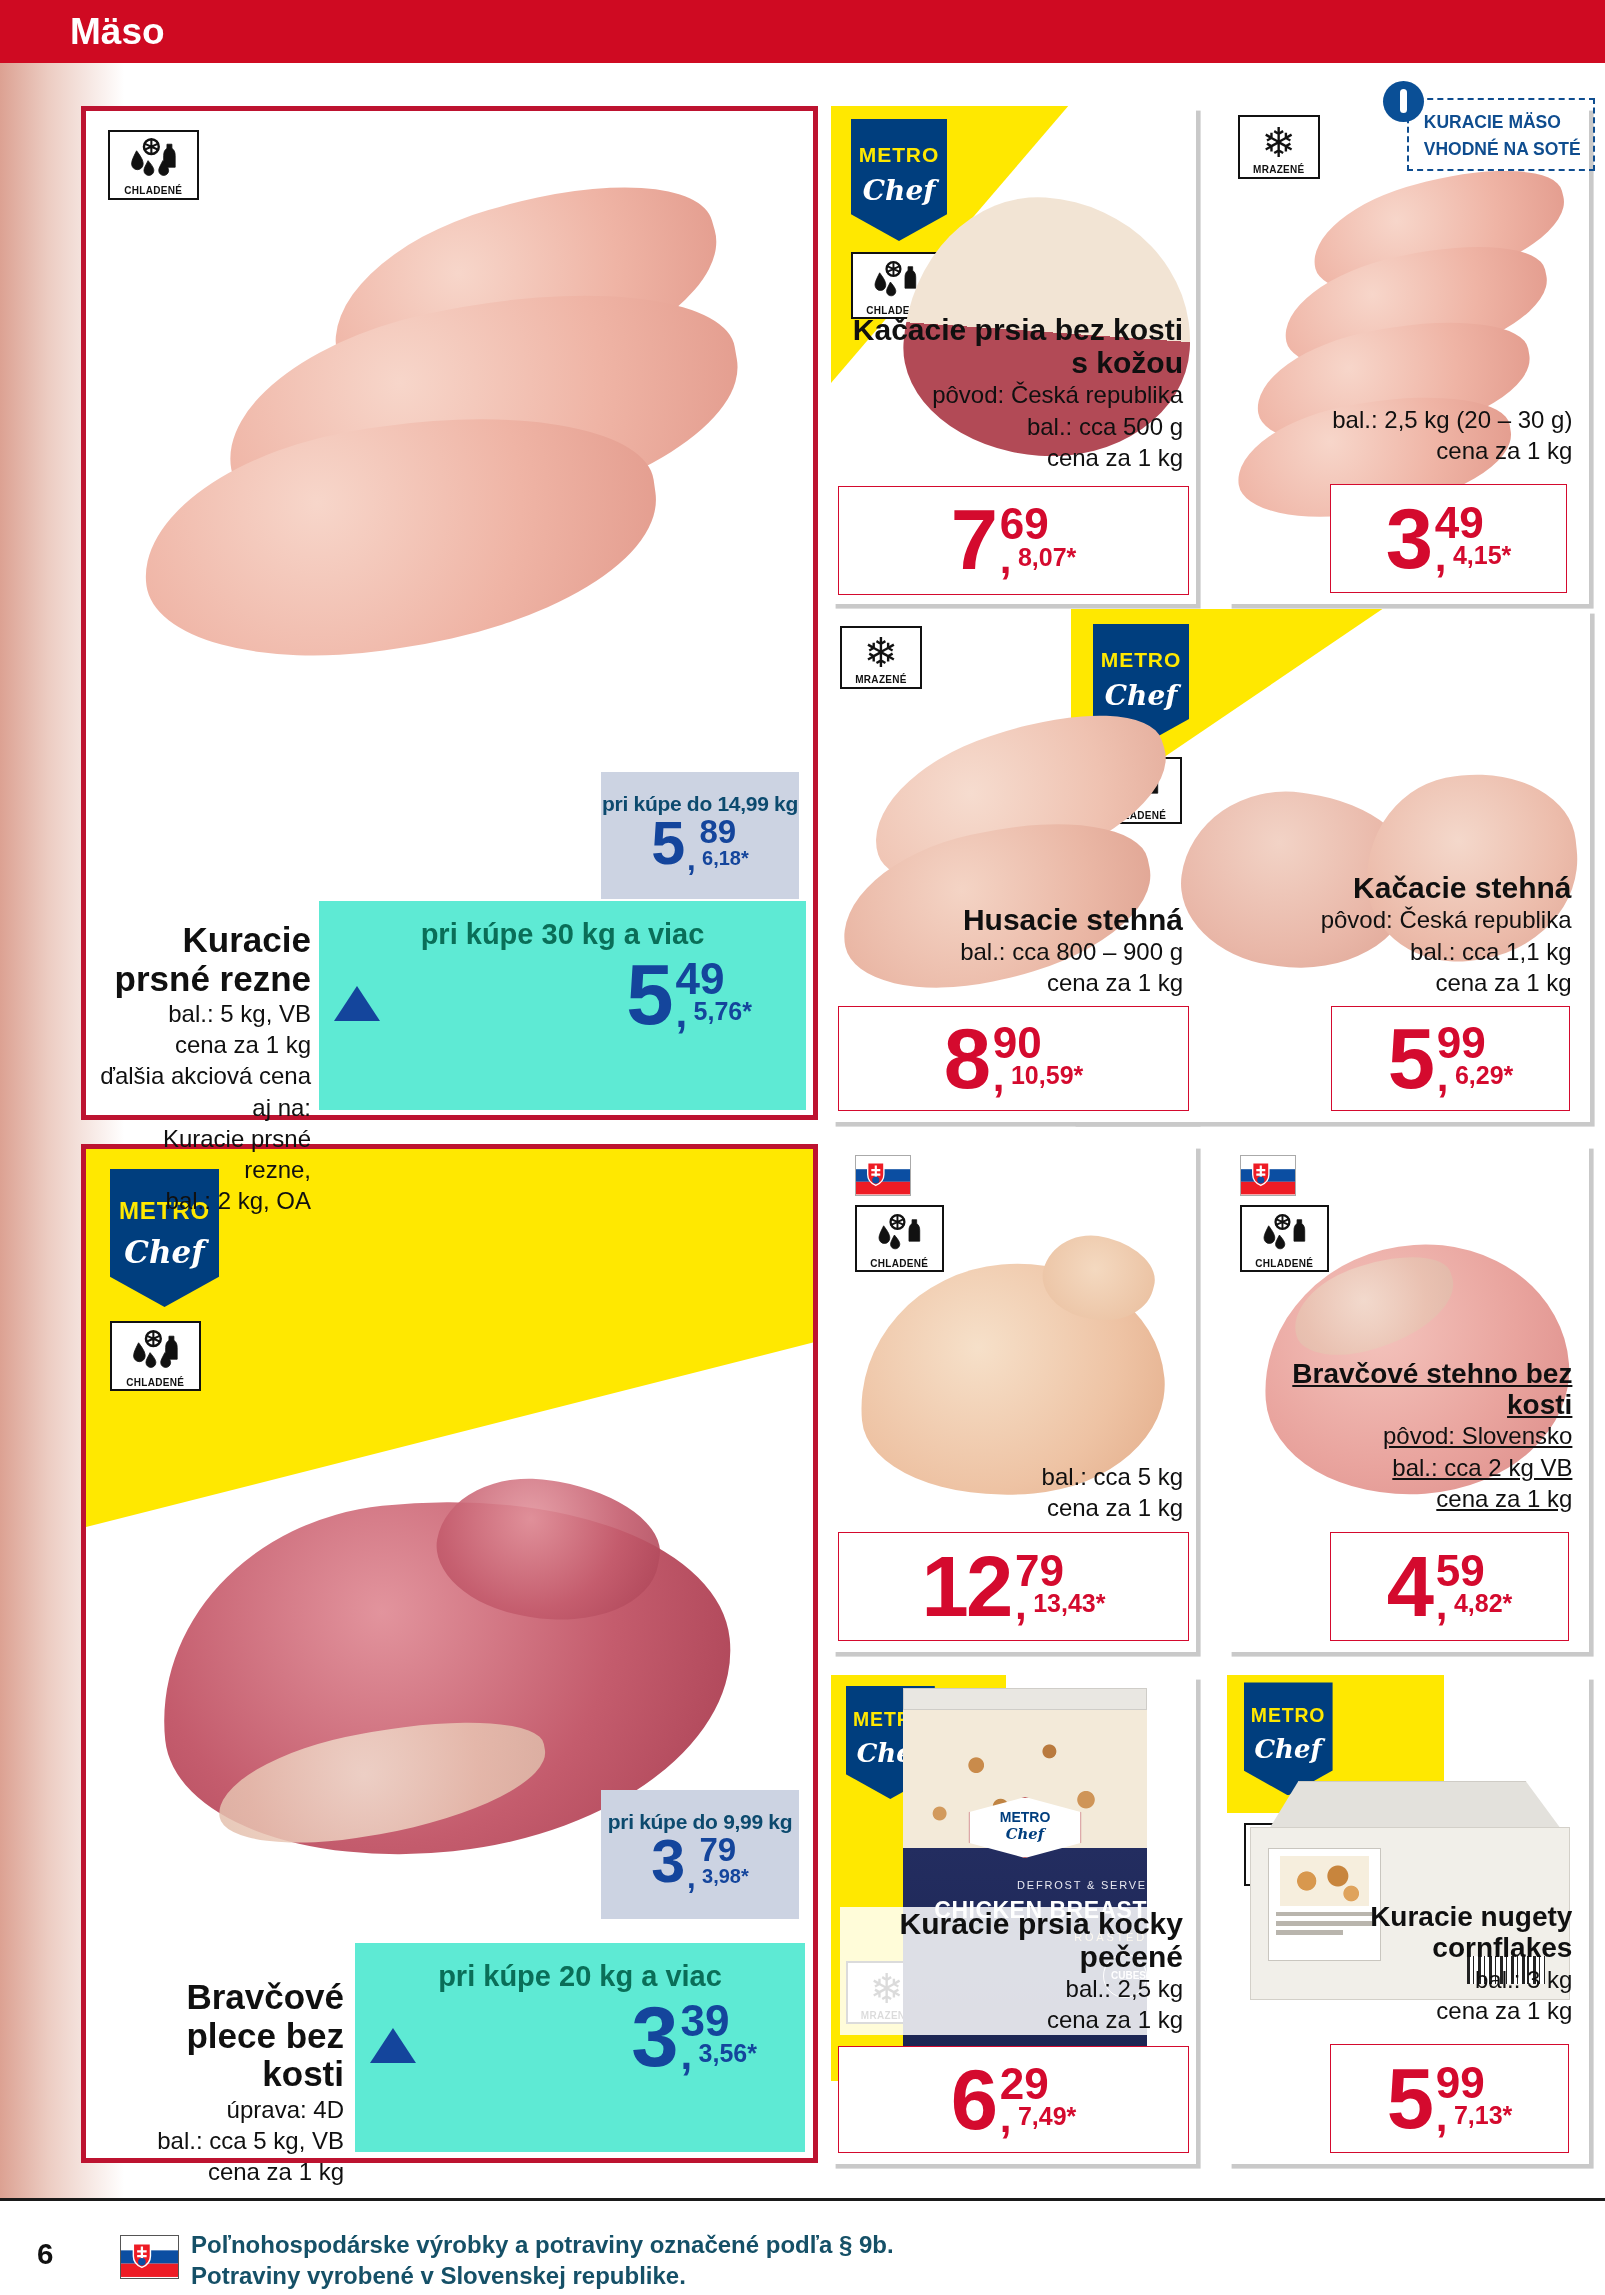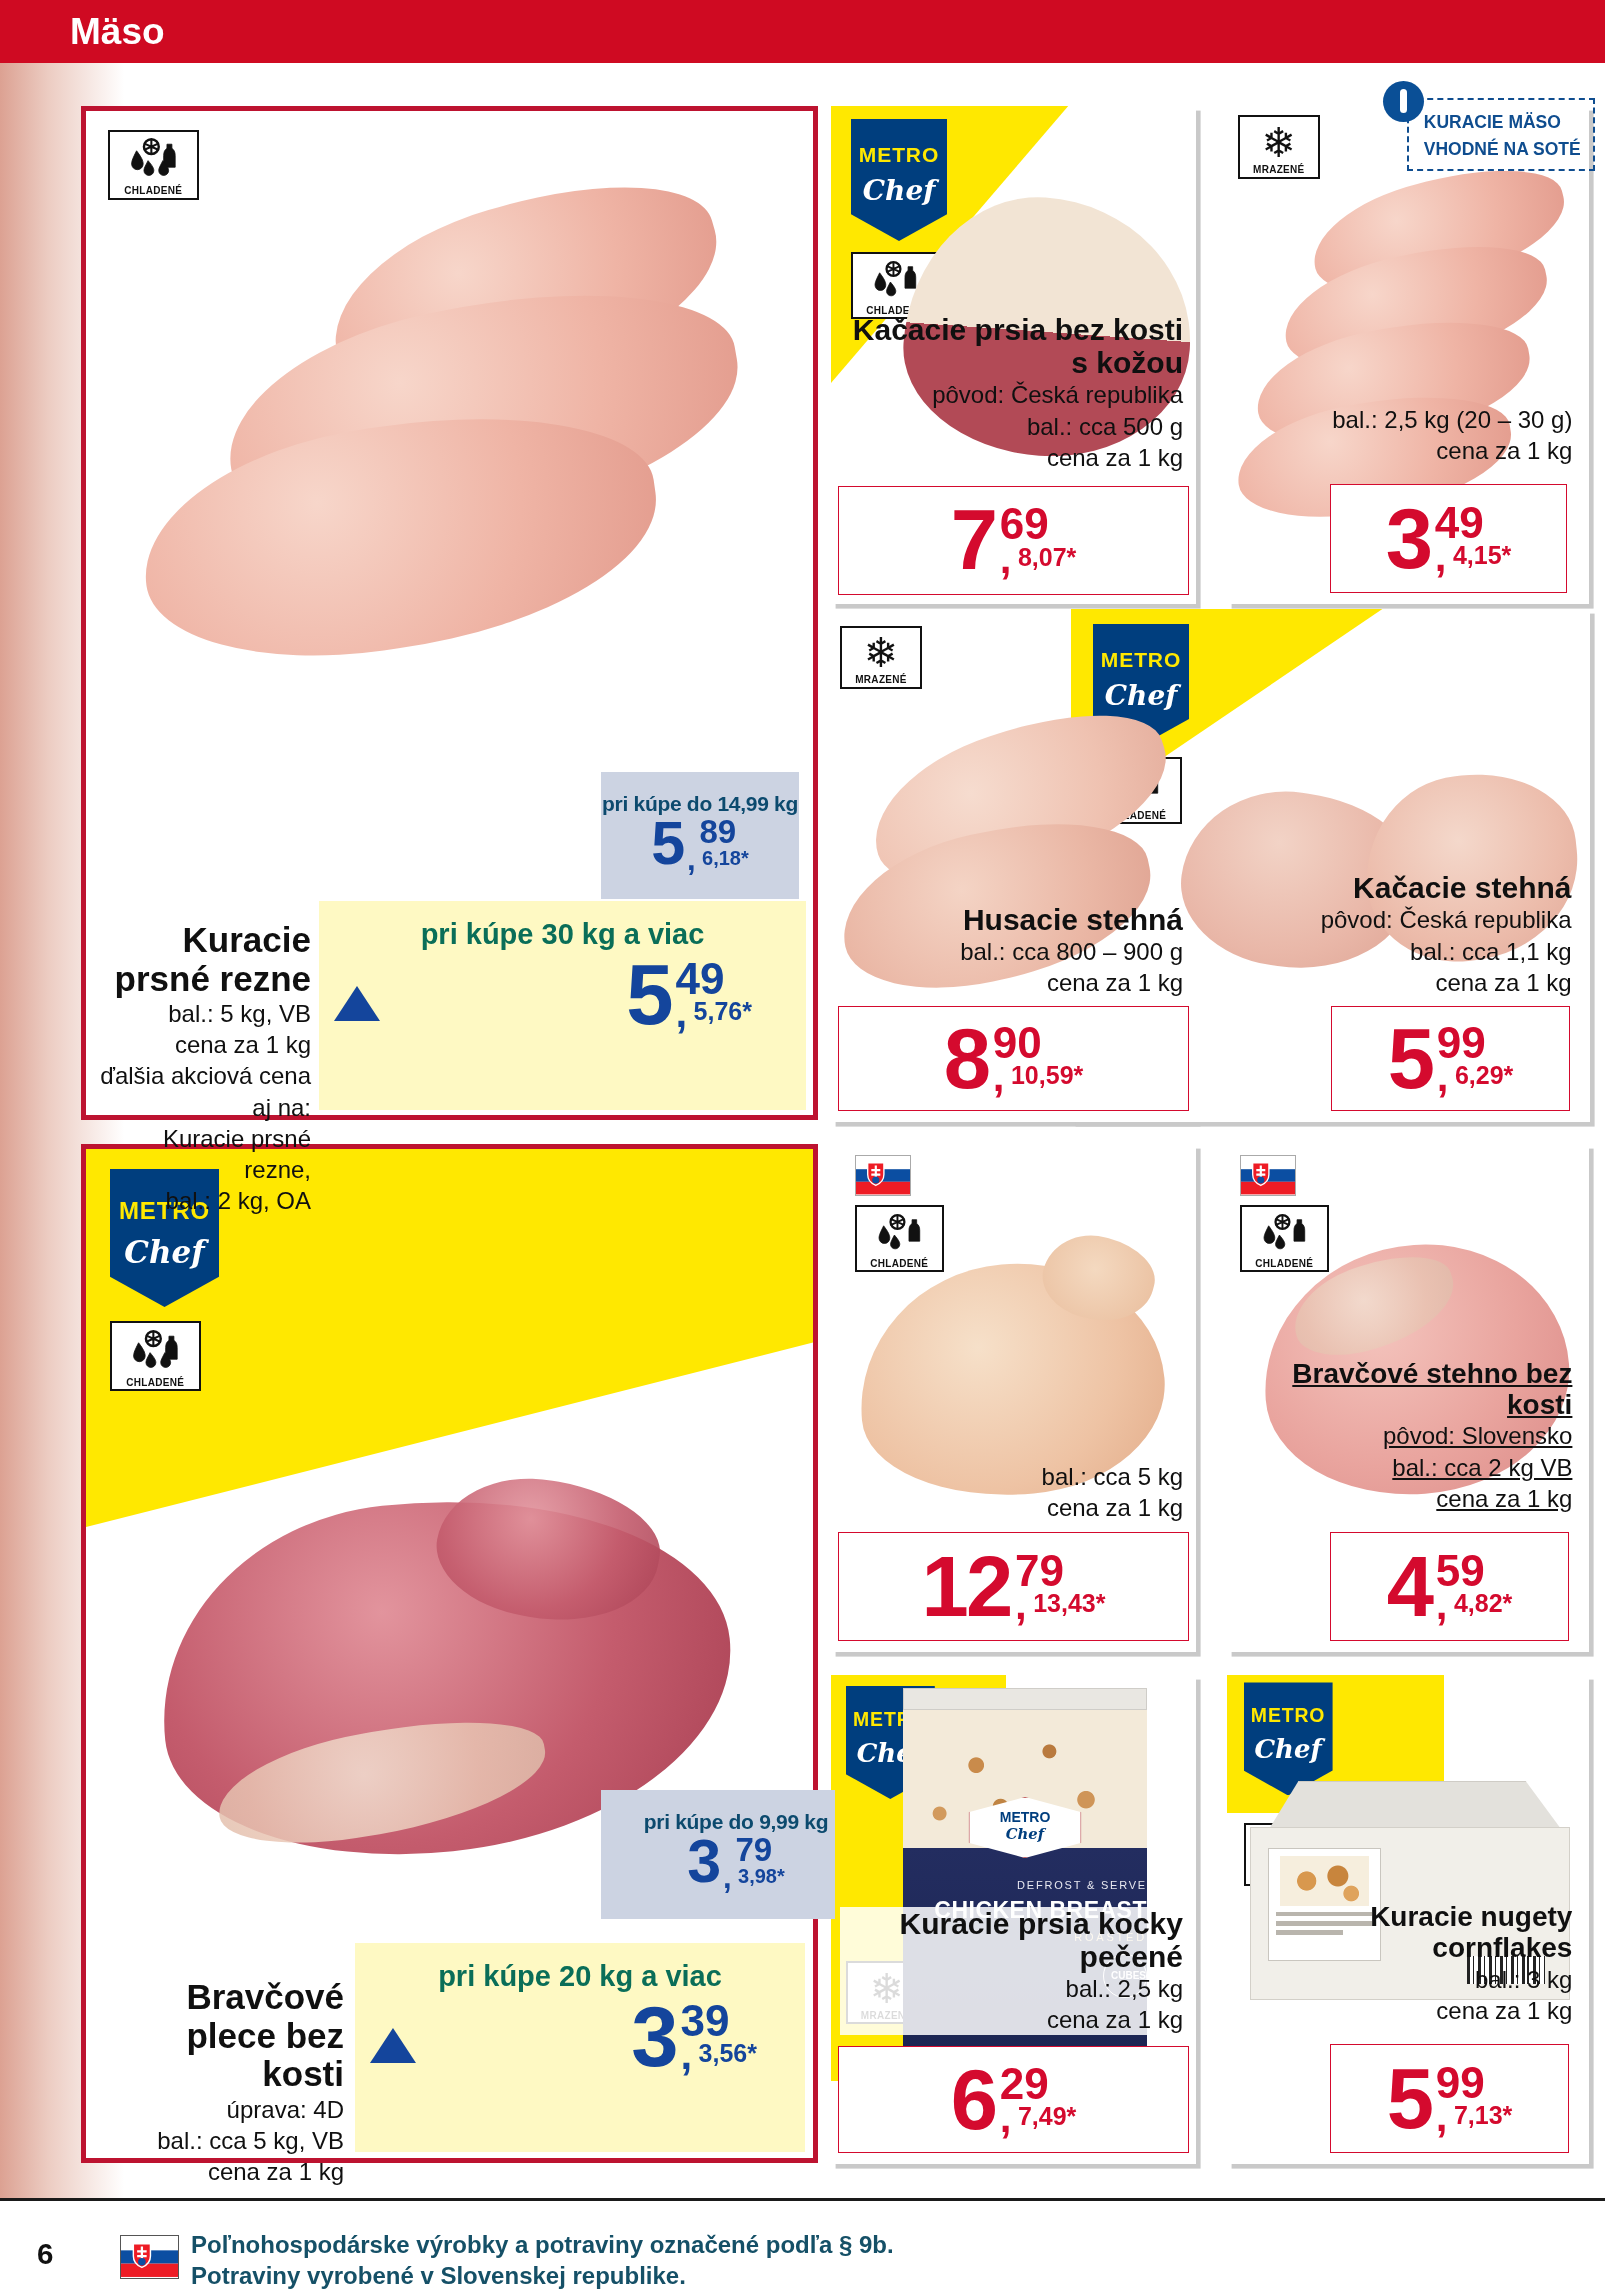--- a/index.html
+++ b/index.html
@@ -38,21 +38,21 @@
   .p-dec{font-size:44px;line-height:.85;}
   .p-sub{display:flex;align-items:flex-end;margin-top:1.8px;}
   .p-comma{font-size:42px;line-height:.55;margin-right:6.5px;}
   .p-old{font-size:25px;line-height:1;}
   .price.small .p-int{font-size:61px;}
   .price.small .p-dec{font-size:33px;}
   .price.small .p-comma{font-size:31px;}
   .price.small .p-old{font-size:20px;}
   
   .bluebox{position:absolute;background:#ccd3e2;z-index:6;text-align:center;}
-  .yellowbox{position:absolute;background:#fef9c3;z-index:6;}
+  .yellowbox{position:absolute;background:#5eead4;z-index:6;}
   .tlabel{font-weight:bold;}
   .tlabel.bl{color:#0c4a6e;font-size:21px;letter-spacing:-0.3px;margin-top:20px;}
   .tlabel.teal{color:#0a6e58;font-size:29px;text-align:center;margin-top:16.6px;}
   .tri{position:absolute;width:0;height:0;border-left:23px solid transparent;
        border-right:23px solid transparent;border-bottom:35px solid #14459c;}
   
   .meat{position:absolute;z-index:1;}
   .blob{position:absolute;border-radius:48% 52% 55% 45%/58% 42% 55% 45%;}
   .chik{background:radial-gradient(circle at 35% 30%,#f7d6ca,#efb4a5 55%,#e29a8c);}
   .pork{background:radial-gradient(circle at 40% 30%,#e2949d,#c45c6d 55%,#a84053);}
@@ -335,21 +335,21 @@
           <circle cx="30" cy="13" r="9" fill="none" stroke-width="3"></circle>
           <path d="M30 4 V22 M21 9 L39 17 M21 17 L39 9" fill="none" stroke-width="2.5"></path>
           <path d="M12 18 C8 26 6 30 6 34 a7 7 0 0 0 14 0 c0-4-2-8-8-16z"></path>
           <path d="M26 30 C23 36 21 39 21 42 a6 6 0 0 0 12 0 c0-3-2-6-7-12z"></path>
           <path d="M49 10 h6 v5 c3 2 4 5 4 9 v14 h-14 V24 c0-4 1-7 4-9 z"></path>
           <path d="M44 30 C41 36 39 39 39 42 a6 6 0 0 0 12 0 c0-3-2-6-7-12z"></path>
         </g>
       </svg>
       <div class="lab">CHLADENÉ</div>
     </div>
-    <div class="bluebox" style="left:515px;top:641px;width:198px;height:129px;padding-left:36px;">
+    <div class="bluebox" style="left:515px;top:641px;width:198px;height:129px;">
       <div class="tlabel bl">pri kúpe do 9,99 kg</div>
       <div class="price blue small" style="justify-content:center;display:inline-flex;margin-top:1.8px;">
         <span class="p-int">3</span>
         <span class="p-stack">
           <span class="p-dec">79</span>
           <span class="p-sub">
               <span class="p-comma">,</span>
               <span class="p-old">3,98*</span>
             </span>
         </span>

